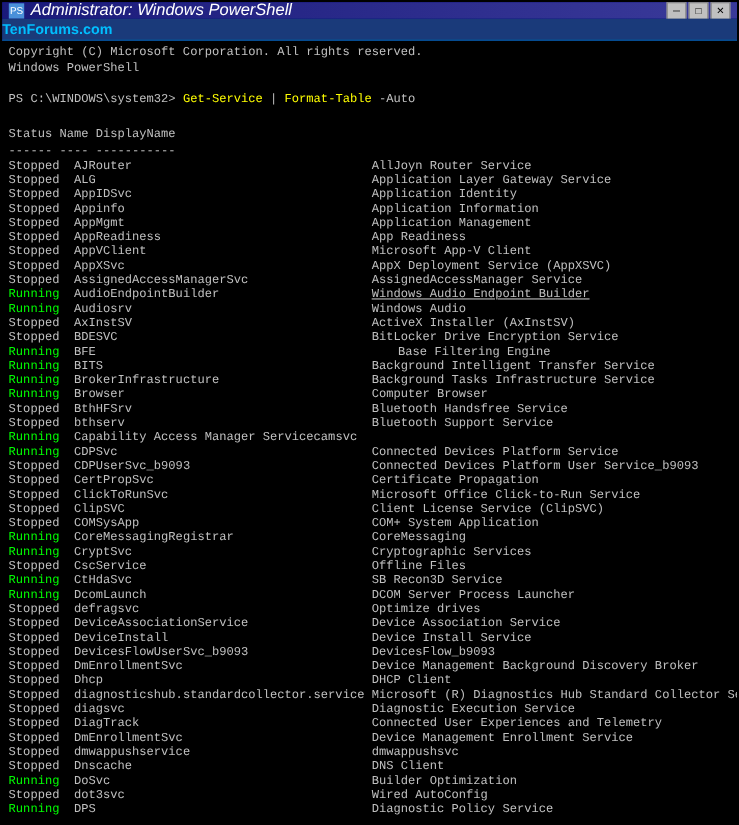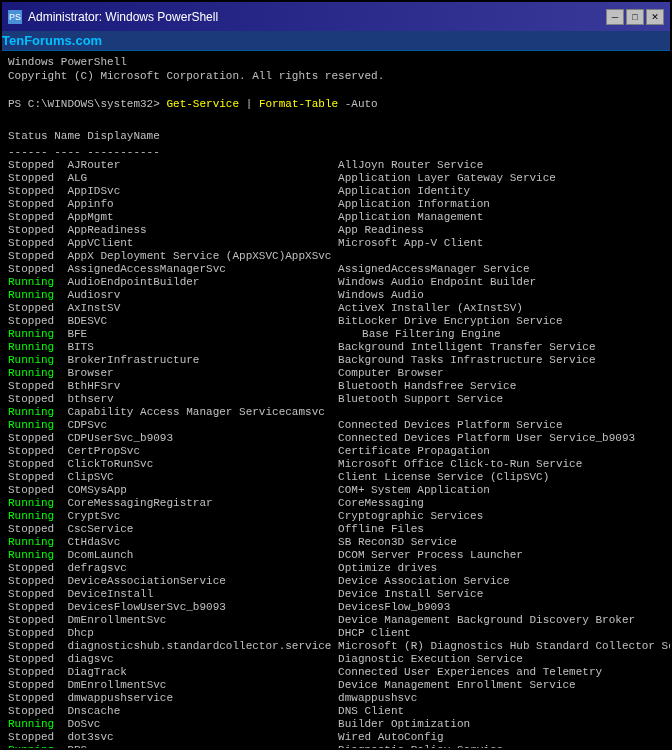--- a/index.html
+++ b/index.html
@@ -20,41 +20,42 @@
     }
     .title-bar {
       background: linear-gradient(to right, #1a1a7a, #3a3a9a);
       color: white;
       display: flex;
       align-items: center;
       justify-content: space-between;
       padding: 3px 6px;
       font-family: 'Segoe UI', Arial, sans-serif;
       font-size: 12px;
-      height: 29px;
+      height: 15px;
       flex-shrink: 0;
     }
     .title-bar-left {
       display: flex;
       align-items: center;
       gap: 6px;
     }
     .title-icon {
       width: 14px;
       height: 14px;
       background: #4a90d9;
       display: flex;
       align-items: center;
       justify-content: center;
       font-size: 9px;
       color: white;
     }
     .title-text {
-      font-size: 12px;
+      font-size: 15px;
       color: white;
+      font-style: italic;
     }
     .title-controls {
       display: flex;
       gap: 2px;
     }
     .title-btn {
       width: 18px;
       height: 16px;
       background: #c0c0c0;
       border: 1px solid #808080;
@@ -122,40 +123,40 @@
       <div class="title-btn">□</div>
       <div class="title-btn close">✕</div>
     </div>
   </div>
 
   <div class="watermark-bar">
     <span>TenForums.com</span>
   </div>
 
   <div class="console-area">
+    <div class="prompt-line">Copyright (C) Microsoft Corporation. All rights reserved.</div>
     <div class="prompt-line">Windows PowerShell</div>
-    <div class="prompt-line">Copyright (C) Microsoft Corporation. All rights reserved.</div>
     <div class="prompt-line">&nbsp;</div>
     <div class="prompt-line">
       PS C:\WINDOWS\system32&gt; <span style="color:#ffff00;">Get-Service</span> | <span style="color:#ffff00;">Format-Table</span> -Auto
     </div>
     <div class="header-line">&nbsp;</div>
     <div class="header-line">Status   Name                                     DisplayName</div>
     <div class="header-line">------   ----                                     -----------</div>
     <div id="service-rows">
         <div class="service-row"><span style="color:#c0c0c0;">Stopped  </span><span style="color:#c0c0c0;">AJRouter                                 </span><span style="color:#c0c0c0;">AllJoyn Router Service</span></div>
         <div class="service-row"><span style="color:#c0c0c0;">Stopped  </span><span style="color:#c0c0c0;">ALG                                      </span><span style="color:#c0c0c0;">Application Layer Gateway Service</span></div>
         <div class="service-row"><span style="color:#c0c0c0;">Stopped  </span><span style="color:#c0c0c0;">AppIDSvc                                 </span><span style="color:#c0c0c0;">Application Identity</span></div>
         <div class="service-row"><span style="color:#c0c0c0;">Stopped  </span><span style="color:#c0c0c0;">Appinfo                                  </span><span style="color:#c0c0c0;">Application Information</span></div>
         <div class="service-row"><span style="color:#c0c0c0;">Stopped  </span><span style="color:#c0c0c0;">AppMgmt                                  </span><span style="color:#c0c0c0;">Application Management</span></div>
         <div class="service-row"><span style="color:#c0c0c0;">Stopped  </span><span style="color:#c0c0c0;">AppReadiness                             </span><span style="color:#c0c0c0;">App Readiness</span></div>
         <div class="service-row"><span style="color:#c0c0c0;">Stopped  </span><span style="color:#c0c0c0;">AppVClient                               </span><span style="color:#c0c0c0;">Microsoft App-V Client</span></div>
-        <div class="service-row"><span style="color:#c0c0c0;">Stopped  </span><span style="color:#c0c0c0;">AppX Deployment Service (AppXSVC)</span><span style="color:#c0c0c0;">AppXSvc                                  </span></div>
+        <div class="service-row"><span style="color:#c0c0c0;">Stopped  </span><span style="color:#c0c0c0;">AppXSvc                                  </span><span style="color:#c0c0c0;">AppX Deployment Service (AppXSVC)</span></div>
         <div class="service-row"><span style="color:#c0c0c0;">Stopped  </span><span style="color:#c0c0c0;">AssignedAccessManagerSvc                 </span><span style="color:#c0c0c0;">AssignedAccessManager Service</span></div>
-        <div class="service-row"><span style="color:#00ff00;">Running  </span><span style="color:#c0c0c0;">AudioEndpointBuilder                     </span><span style="color:#c0c0c0;">Windows Audio Endpoint Builder</span></div>
+        <div class="service-row"><span style="color:#00ff00;">Running  </span><span style="color:#c0c0c0;">AudioEndpointBuilder                     </span><span style="color:#c0c0c0;text-decoration:underline;">Windows Audio Endpoint Builder</span></div>
         <div class="service-row"><span style="color:#00ff00;">Running  </span><span style="color:#c0c0c0;">Audiosrv                                 </span><span style="color:#c0c0c0;">Windows Audio</span></div>
         <div class="service-row"><span style="color:#c0c0c0;">Stopped  </span><span style="color:#c0c0c0;">AxInstSV                                 </span><span style="color:#c0c0c0;">ActiveX Installer (AxInstSV)</span></div>
         <div class="service-row"><span style="color:#c0c0c0;">Stopped  </span><span style="color:#c0c0c0;">BDESVC                                   </span><span style="color:#c0c0c0;">BitLocker Drive Encryption Service</span></div>
         <div class="service-row"><span style="color:#00ff00;">Running  </span><span style="color:#c0c0c0;">BFE                                      </span><span style="color:#c0c0c0;padding-left:24px;">Base Filtering Engine</span></div>
         <div class="service-row"><span style="color:#00ff00;">Running  </span><span style="color:#c0c0c0;">BITS                                     </span><span style="color:#c0c0c0;">Background Intelligent Transfer Service</span></div>
         <div class="service-row"><span style="color:#00ff00;">Running  </span><span style="color:#c0c0c0;">BrokerInfrastructure                     </span><span style="color:#c0c0c0;">Background Tasks Infrastructure Service</span></div>
         <div class="service-row"><span style="color:#00ff00;">Running  </span><span style="color:#c0c0c0;">Browser                                  </span><span style="color:#c0c0c0;">Computer Browser</span></div>
         <div class="service-row"><span style="color:#c0c0c0;">Stopped  </span><span style="color:#c0c0c0;">BthHFSrv                                 </span><span style="color:#c0c0c0;">Bluetooth Handsfree Service</span></div>
         <div class="service-row"><span style="color:#c0c0c0;">Stopped  </span><span style="color:#c0c0c0;">bthserv                                  </span><span style="color:#c0c0c0;">Bluetooth Support Service</span></div>
         <div class="service-row"><span style="color:#00ff00;">Running  </span><span style="color:#c0c0c0;">Capability Access Manager Service</span><span style="color:#c0c0c0;">camsvc                                   </span></div>

